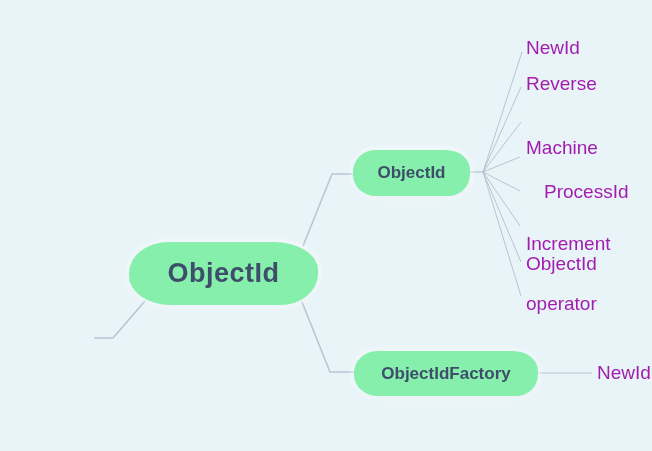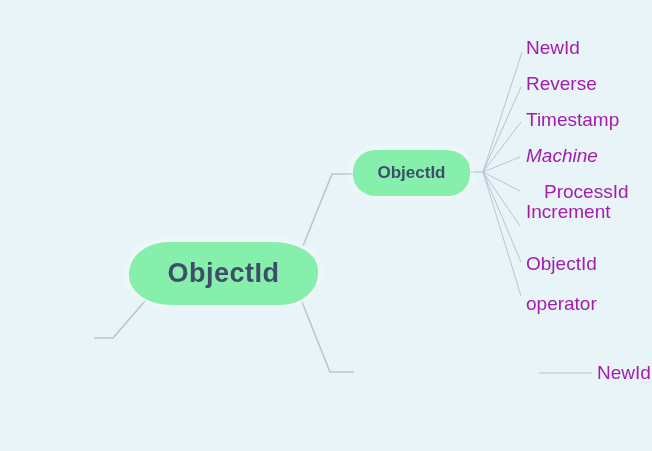--- a/index.html
+++ b/index.html
@@ -92,24 +92,26 @@
 
   <div class="bubble root">
     <span>ObjectId</span>
   </div>
 
 
   <div class="bubble branch-objectid">
     <span>ObjectId</span>
   </div>
 
+  <div class="bubble branch-factory">
+    <span>ObjectIdFactory</span>
+  </div>
 
   <span class="leaf" style="left:526px; top:48px;">NewId</span>
   <span class="leaf" style="left:526px; top:84px;">Reverse</span>
-  <span class="leaf" style="left:526px; top:120px;">Timestamp</span>
-  <span class="leaf" style="left:526px; top:156px;font-style:italic;">Machine</span>
+  <span class="leaf" style="left:526px; top:148px;">Machine</span>
   <span class="leaf" style="left:544px; top:192px;">ProcessId</span>
-  <span class="leaf" style="left:526px; top:212px;">Increment</span>
+  <span class="leaf" style="left:526px; top:244px;">Increment</span>
   <span class="leaf" style="left:526px; top:264px;">ObjectId</span>
   <span class="leaf" style="left:526px; top:304px;">operator</span>
   <span class="leaf" style="left:597px; top:373px;">NewId</span>
 
 </div>
 
 </body></html>

